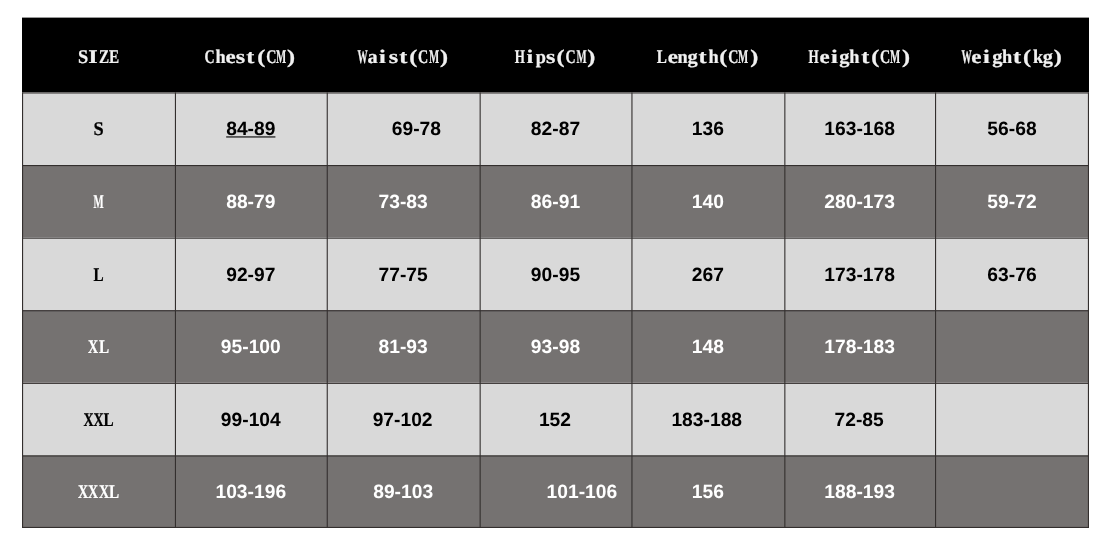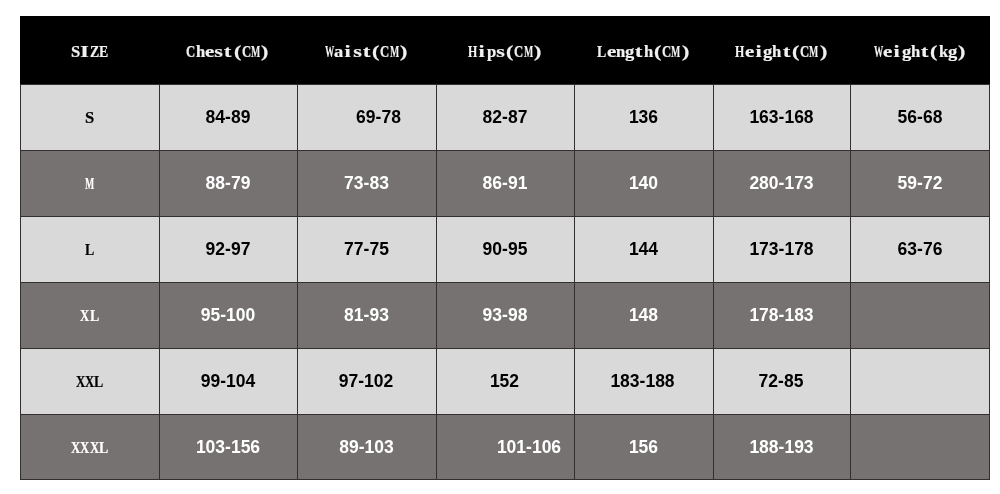--- a/index.html
+++ b/index.html
@@ -139,21 +139,21 @@
         </div>
       <div class="cell" style="width: 140px;">
           <span class="mono"><i><b style="transform: scaleX(0.5258);">W</b></i><i><b style="transform: scaleX(1.184);">e</b></i><i><b style="transform: scaleX(1.25);">i</b></i><i><b style="transform: scaleX(1.0515);">g</b></i><i><b style="transform: scaleX(0.9442);">h</b></i><i><b style="transform: scaleX(1.25);">t</b></i><i><b style="transform: scaleX(1.25);">(</b></i><i><b style="transform: scaleX(0.9442);">k</b></i><i><b style="transform: scaleX(1.0515);">g</b></i><i><b style="transform: scaleX(1.25);">)</b></i></span>
         </div>
     </div>
     <div id="body-rows">
         <div class="chart-row body light" style="top: 68px;">
           <div class="cell size-cell" style="width: 139px;">
             <span class="mono"><i><b style="transform: scaleX(0.9442);">S</b></i></span>
           </div>
-          <div class="cell" style="width: 138px;">84-89</div>
+          <div class="cell" style="width: 138px; text-decoration: underline;">84-89</div>
           <div class="cell" style="width: 139px; padding-left: 24px;">69-78</div>
           <div class="cell" style="width: 138px;">82-87</div>
           <div class="cell" style="width: 139px;">136</div>
           <div class="cell" style="width: 137px;">163-168</div>
           <div class="cell" style="width: 140px;">56-68</div>
         </div>
         <div class="chart-row body dark" style="top: 134px;">
           <div class="cell size-cell" style="width: 139px;">
             <span class="mono"><i><b style="transform: scaleX(0.5569);">M</b></i></span>
           </div>
@@ -164,21 +164,21 @@
           <div class="cell" style="width: 137px;">280-173</div>
           <div class="cell" style="width: 140px;">59-72</div>
         </div>
         <div class="chart-row body light" style="top: 200px;">
           <div class="cell size-cell" style="width: 139px;">
             <span class="mono"><i><b style="transform: scaleX(0.7872);">L</b></i></span>
           </div>
           <div class="cell" style="width: 138px;">92-97</div>
           <div class="cell" style="width: 139px;">77-75</div>
           <div class="cell" style="width: 138px;">90-95</div>
-          <div class="cell" style="width: 139px;">144</div>
+          <div class="cell" style="width: 139px;">267</div>
           <div class="cell" style="width: 137px;">173-178</div>
           <div class="cell" style="width: 140px;">63-76</div>
         </div>
         <div class="chart-row body dark" style="top: 266px;">
           <div class="cell size-cell" style="width: 139px;">
             <span class="mono"><i><b style="transform: scaleX(0.7273);">X</b></i><i><b style="transform: scaleX(0.7872);">L</b></i></span>
           </div>
           <div class="cell" style="width: 138px;">95-100</div>
           <div class="cell" style="width: 139px;">81-93</div>
           <div class="cell" style="width: 138px;">93-98</div>
@@ -193,21 +193,21 @@
           <div class="cell" style="width: 138px;">99-104</div>
           <div class="cell" style="width: 138px;">97-102</div>
           <div class="cell" style="width: 139px;">152</div>
           <div class="cell" style="width: 137px;">183-188</div>
           <div class="cell" style="width: 140px;">72-85</div>
         </div>
         <div class="chart-row body dark" style="top: 398px;">
           <div class="cell size-cell" style="width: 139px;">
             <span class="mono"><i><b style="transform: scaleX(0.7273);">X</b></i><i><b style="transform: scaleX(0.7273);">X</b></i><i><b style="transform: scaleX(0.7273);">X</b></i><i><b style="transform: scaleX(0.7872);">L</b></i></span>
           </div>
-          <div class="cell" style="width: 138px;">103-156</div>
+          <div class="cell" style="width: 138px;">103-196</div>
           <div class="cell" style="width: 139px;">89-103</div>
           <div class="cell" style="width: 138px; padding-left: 48px;">101-106</div>
           <div class="cell" style="width: 139px;">156</div>
           <div class="cell" style="width: 137px;">188-193</div>
         </div>
       </div>
     <div id="grid">
         <div class="hline" style="top: 68px;"></div>
         <div class="hline" style="top: 134px;"></div>
         <div class="hline" style="top: 200px;"></div>

